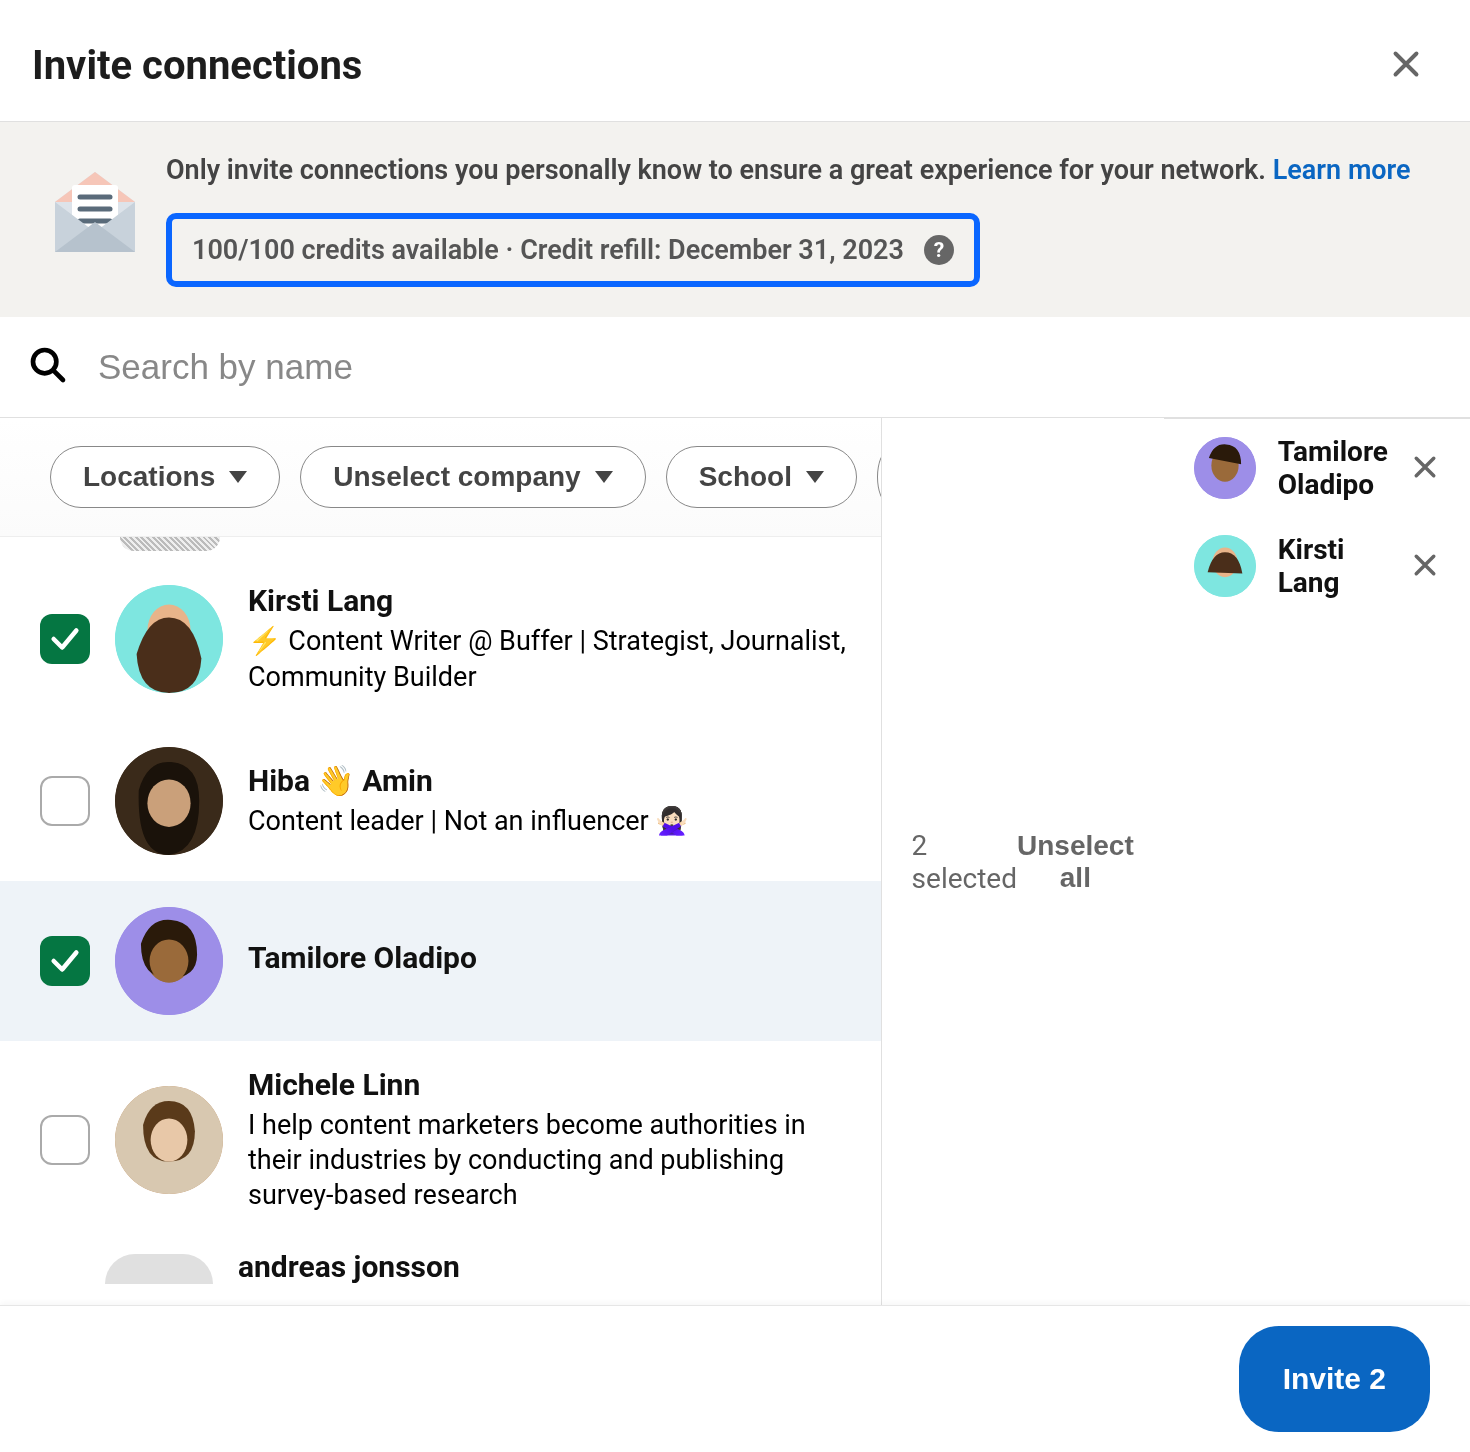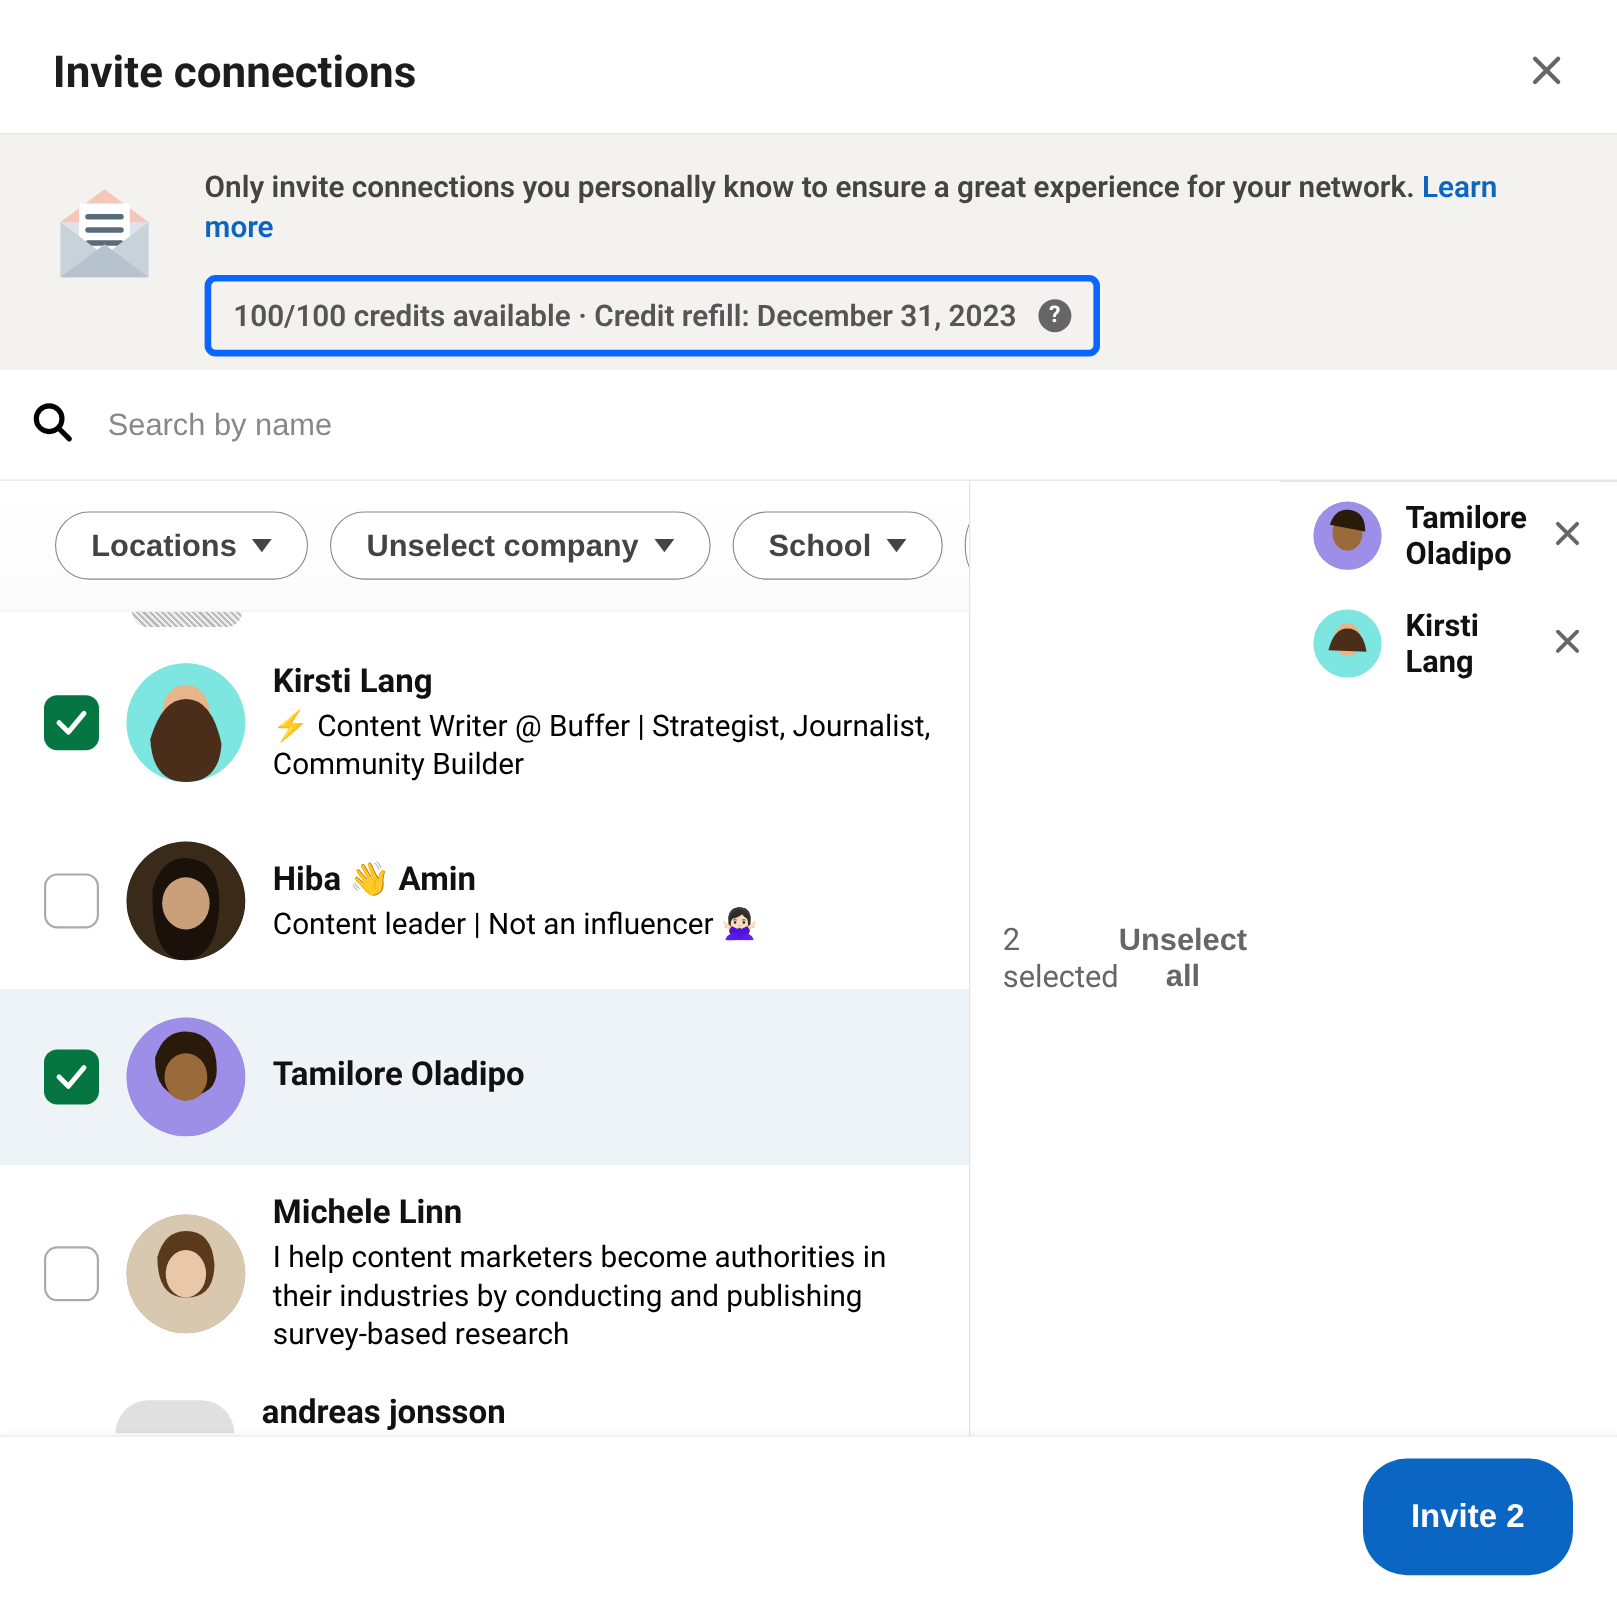--- a/index.html
+++ b/index.html
@@ -1,32 +1,32 @@
 <!DOCTYPE html>
 <html><head>
 <meta charset="utf-8">
 <style>
   * { box-sizing: border-box; margin: 0; padding: 0; }
   html, body { width: 1470px; height: 1452px; font-family: -apple-system, BlinkMacSystemFont, "Segoe UI", Roboto, Helvetica, Arial, sans-serif; color: #1d1d1d; background: #fff; }
   .modal { width: 100%; height: 100%; display: flex; flex-direction: column; }
-  .header { display: flex; align-items: center; justify-content: space-between; padding: 40px 40px 30px 48px; }
+  .header { display: flex; align-items: center; justify-content: space-between; padding: 40px 40px 30px 32px; }
   .header h1 { font-size: 40px; font-weight: 700; }
   .close-btn { background: none; border: none; cursor: pointer; color: #666; padding: 6px; }
   .close-btn svg { width: 36px; height: 36px; }
-  .banner { background: #f3f2ef; padding: 30px 40px 12px 40px; display: flex; align-items: flex-start; gap: 36px; border-top: 1px solid #e0e0e0; }
+  .banner { background: #f3f2ef; padding: 30px 40px 30px 40px; display: flex; align-items: flex-start; gap: 16px; border-top: 1px solid #e0e0e0; }
   .banner-icon { flex: 0 0 auto; width: 110px; height: 110px; display: flex; align-items: center; justify-content: center; }
   .envelope-svg { width: 110px; height: 100px; }
   .banner-text { flex: 1; font-size: 27px; font-weight: 600; color: #444; line-height: 1.35; }
   .learn-more { color: #0a66c2; font-weight: 600; text-decoration: none; }
   .credits-box { border: 6px solid #0a66ff; border-radius: 10px; padding: 15px 20px; margin-top: 25px; display: inline-flex; align-items: center; gap: 20px; font-size: 27px; font-weight: 600; color: #555; }
   .help-icon { width: 30px; height: 30px; border-radius: 50%; background: #666; color: #fff; display: inline-flex; align-items: center; justify-content: center; font-size: 21px; font-weight: 700; }
   .search-row { display: flex; align-items: center; gap: 30px; padding: 28px 28px; border-bottom: 1px solid #e0e0e0; }
   .search-row .mag { color: #000; }
   .search-row .mag svg { width: 40px; height: 40px; }
-  .search-input { flex: 1; border: none; outline: none; font-size: 28px; color: #333; background: transparent; }
+  .search-input { flex: 1; border: none; outline: none; font-size: 35px; color: #333; background: transparent; }
   .search-input::placeholder { color: #888; }
   .body { flex: 1; display: flex; min-height: 0; }
   .left { width: 1066px; border-right: 1px solid #e0e0e0; display: flex; flex-direction: column; overflow: hidden; }
   .filters { display: flex; align-items: center; gap: 20px; padding: 28px 40px 28px 50px; position: relative; background: linear-gradient(#fff, #fbfbfb); border-bottom: 1px solid #eee; }
   .pill { border: 1.5px solid #888; border-radius: 40px; padding: 14px 32px; font-size: 28px; font-weight: 600; color: #444; background: #fff; display: flex; align-items: center; gap: 14px; cursor: pointer; white-space: nowrap; }
   .caret { width: 0; height: 0; border-left: 9px solid transparent; border-right: 9px solid transparent; border-top: 12px solid #444; }
   .scroll-btn { width: 52px; height: 52px; border: 1.5px solid #888; border-radius: 50%; background: #fff; display: flex; align-items: center; justify-content: center; font-size: 26px; color: #444; cursor: pointer; margin-left: auto; }
   .pill-partial { font-size: 28px; font-weight: 600; color: #555; margin-left: -10px; }
   .list { flex: 1; overflow-y: hidden; }
   .list-item { display: flex; align-items: center; gap: 25px; padding: 26px 30px 26px 40px; }

